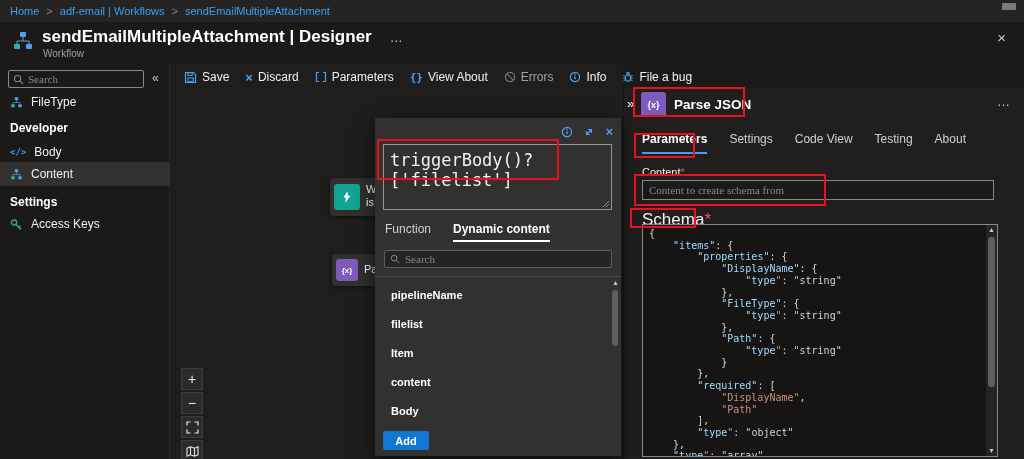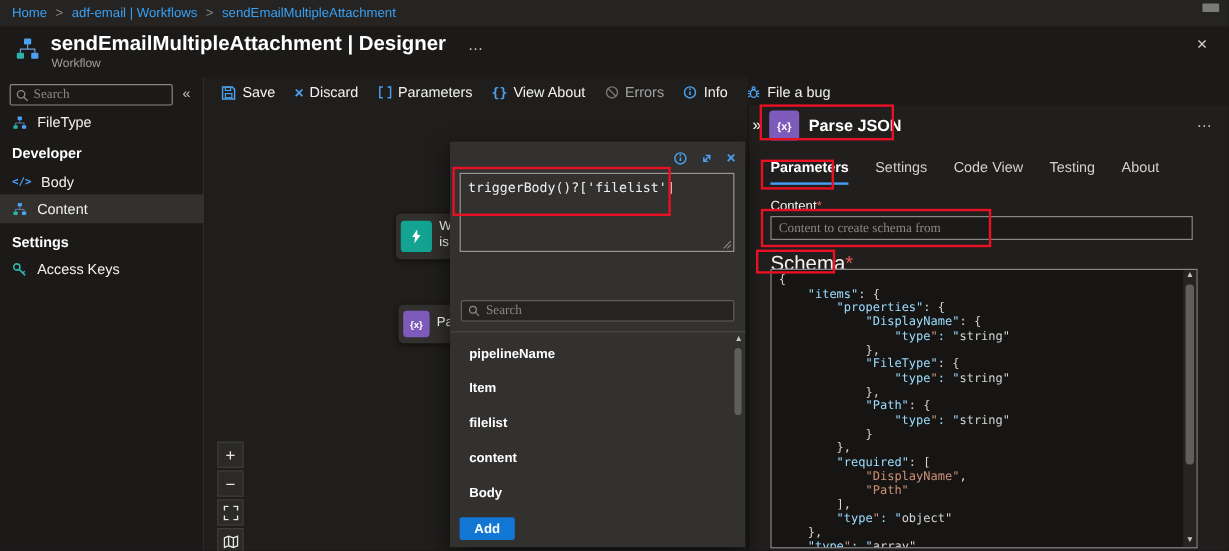--- a/index.html
+++ b/index.html
@@ -222,45 +222,49 @@
       </span>
     <span style="display:inline-flex;cursor:pointer">
         <svg width="12" height="12" viewBox="0 0 12 12">
           <path d="M3.5 8.5 8.5 3.5M5 3.5h3.5V7M7 8.5H3.5V5" fill="none" stroke="#4ca2f0" stroke-width="1.2"></path>
         </svg>
       </span>
     <span style="color:#4ca2f0;font-size:13px;font-weight:bold;cursor:pointer">×</span>
   </div>
 
   <div class="abs" style="left:8px;top:26px;width:229px;height:66px;border:1px solid #979593;background:#323130">
-    <div class="mono" style="padding:5px 6px;font-size:11px;color:#f0f0f0">triggerBody()?['filelist']</div>
+    <div class="mono" style="padding:5px 6px;font-size:17px;color:#f0f0f0">triggerBody()?['filelist']</div>
     <span class="abs" style="right:1px;bottom:1px;display:inline-flex">
         <svg width="8" height="8" viewBox="0 0 8 8">
           <path d="M1 7 7 1M4 7 7 4" stroke="#8a8886" stroke-width="1"></path>
         </svg>
       </span>
   </div>
 
+  <div class="abs" style="left:10px;top:104px;display:flex;gap:22px">
+    <span class="dlg-tab">Function</span>
+    <span class="dlg-tab active">Dynamic content</span>
+  </div>
 
   <div class="abs" style="left:9px;top:132px;width:228px;height:18px;background:#252423;border:1px solid #605e5c;border-radius:2px;display:flex;align-items:center;padding-left:5px;gap:5px">
     <span style="display:inline-flex">
         <svg width="10" height="10" viewBox="0 0 12 12">
           <circle cx="5" cy="5" r="3.4" fill="none" stroke="#8a8886" stroke-width="1.2"></circle>
           <path d="M7.6 7.6 L11 11" stroke="#8a8886" stroke-width="1.2"></path>
         </svg>
       </span>
     <input style="width: 190px; font-size: 11px;" placeholder="Search">
   </div>
 
   <div class="abs" style="left:0;top:158px;width:246px;height:1px;background:#4a4948"></div>
 
   <div class="abs" style="left:4px;top:162px;width:236px">
     <div class="list-row">pipelineName</div>
+    <div class="list-row">filelist</div>
     <div class="list-row">Item</div>
-    <div class="list-row">filelist</div>
     <div class="list-row">content</div>
     <div class="list-row">Body</div>
   </div>
 
   <div class="abs" style="right:1px;top:160px;width:9px;height:150px">
     <div class="scroll-glyph">▲</div>
     <div class="abs" style="left:1px;top:12px;width:6px;height:56px;background:#605e5c;border-radius:3px"></div>
   </div>
 
   <div class="abs" style="left:8px;bottom:6px;width:46px;height:19px;background:#1176d4;border-radius:2px;display:flex;align-items:center;justify-content:center;font-size:11px;font-weight:bold;color:#fff;cursor:pointer">Add</div>

